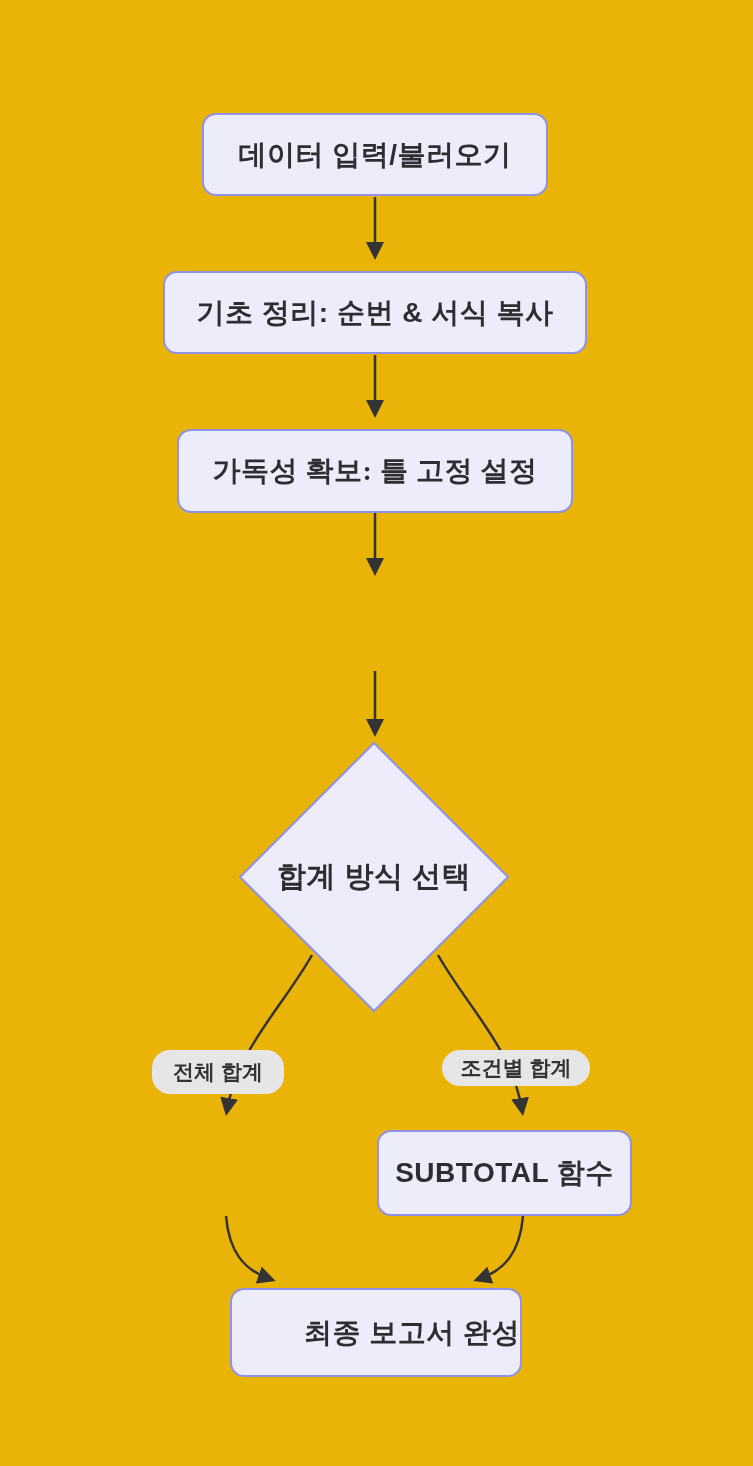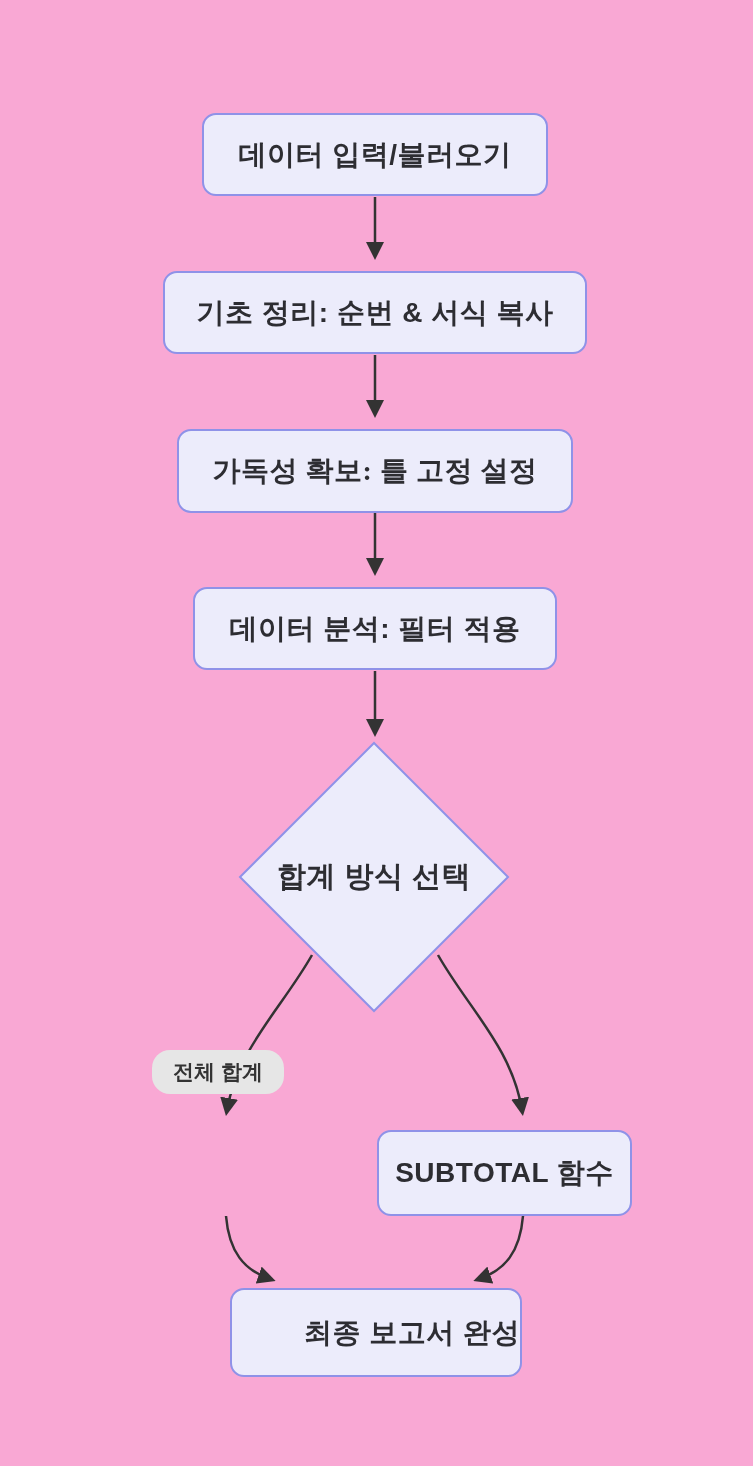--- a/index.html
+++ b/index.html
@@ -3,21 +3,21 @@
 <meta charset="utf-8">
 <style>
   * { margin: 0; padding: 0; box-sizing: border-box; }
   html, body { background: #f8fafc; }
   body { font-family: "Liberation Sans", "DejaVu Sans", sans-serif; }
 
   .canvas {
     position: relative;
     width: 753px;
     height: 1466px;
-    background: #f9a8d4;
+    background: #eab308;
     overflow: hidden;
   }
 
   .edge-layer {
     position: absolute;
     left: 0; top: 0;
     width: 753px; height: 1466px;
   }
 
   .node {
@@ -91,32 +91,32 @@
   </div>
 
   <div class="node" style="left:163px; top:271px; width:424px; height:83px;">
     <span>기초 정리: 순번 &amp; 서식 복사</span>
   </div>
 
   <div class="node" style="left:177px; top:429px; width:396px; height:84px;font-family:Liberation Serif, serif;">
     <span>가독성 확보: 틀 고정 설정</span>
   </div>
 
-  <div class="node" style="left:193px; top:587px; width:364px; height:83px;">
-    <span>데이터 분석: 필터 적용</span>
-  </div>
 
   <div class="diamond-label" style="left:254px; top:852px; width:240px; height:50px;">
     <span>합계 방식 선택</span>
   </div>
 
   <div class="edge-pill" style="left:152px; top:1050px; width:132px; height:44px;">
     <span>전체 합계</span>
   </div>
 
+  <div class="edge-pill" style="left:442px; top:1050px; width:148px; height:36px;">
+    <span>조건별 합계</span>
+  </div>
 
 
   <div class="node" style="left:377px; top:1130px; width:255px; height:86px;">
     <span>SUBTOTAL 함수</span>
   </div>
 
   <div class="node" style="left:230px; top:1288px; width:292px; height:89px;justify-content:flex-end;">
     <span>최종 보고서 완성</span>
   </div>
 

